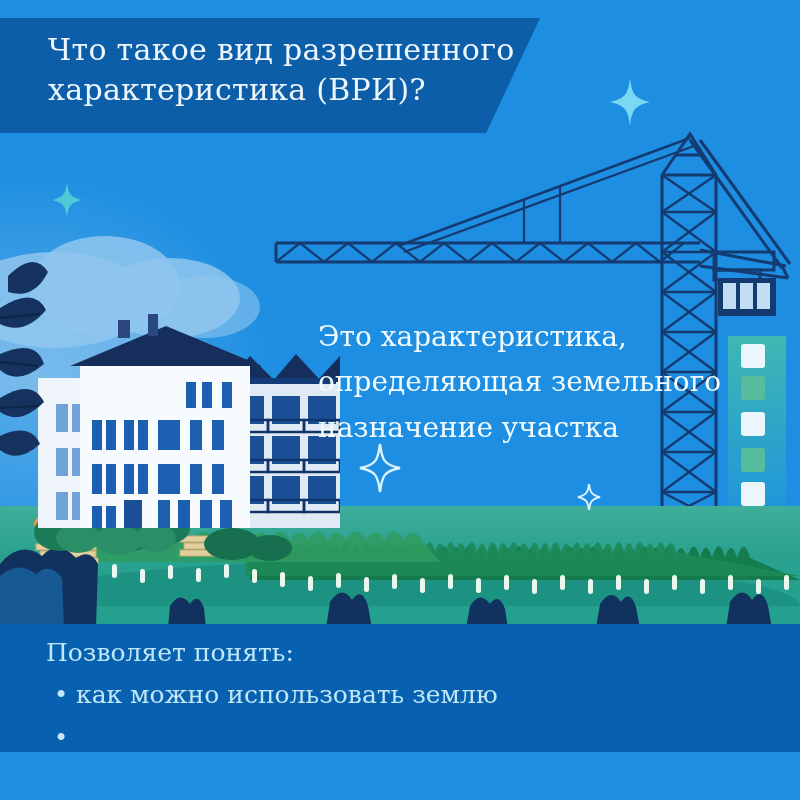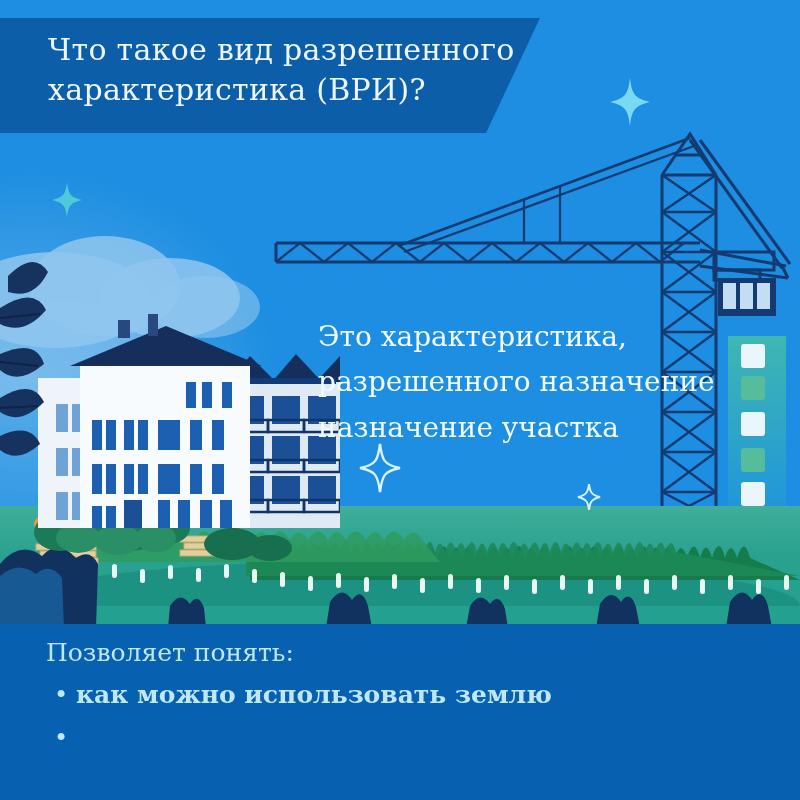--- a/index.html
+++ b/index.html
@@ -56,29 +56,29 @@
   .ground{position:absolute;left:0;top:506px;width:800px;height:122px;
           background:linear-gradient(180deg,#3fae9a 0%,#2aa18f 40%,#22a08f 100%);
           background-color:#2aa390;z-index:14;overflow:hidden;}
   .ground-shade{position:absolute;left:0;top:54px;width:800px;height:46px;
           background:rgba(18,128,115,.45);border-radius:50%/100% 100% 0 0;}
 
   
   .bldgs{position:absolute;left:0;top:300px;width:340px;height:230px;z-index:16;}
 
   
-  .bottom{position:absolute;left:0;top:624px;width:800px;height:176px;
+  .bottom{position:absolute;left:0;top:624px;width:800px;height:128px;
           background:#0760b0;z-index:20;}
   .b-title{position:absolute;left:46px;top:14px;color:#bfe7f7;font-size:25px;
            font-family:"DejaVu Serif", serif;white-space:nowrap;}
   .b-list{position:absolute;left:46px;top:52px;width:700px;}
   .b-item{display:flex;align-items:flex-start;margin-bottom:5px;}
   .b-dot{color:#bfe7f7;font-size:24px;line-height:38px;width:30px;flex:0 0 30px;text-align:center;}
   .b-txt{color:#bfe7f7;font-size:25px;line-height:38px;white-space:nowrap;
-         font-family:"DejaVu Serif", serif;font-weight:bold;}
+         font-family:"DejaVu Serif", serif;}
 </style>
 </head>
 <body>
 
 <div id="poster">
 
   <div class="sky"></div>
   <div class="sky-left-glow"></div>
   <div class="cloud c1"></div>
   <div class="cloud c2"></div>
@@ -395,21 +395,21 @@
   </svg>
 
   <div class="banner"></div>
   <div class="banner-text">
     <span class="ln">Что такое вид разрешенного</span>
     <span class="ln">характеристика (ВРИ)?</span>
   </div>
 
   <div class="lead">
     <span class="ln">Это характеристика,</span>
-    <span class="ln">разрешенного назначение</span>
+    <span class="ln">определяющая земельного</span>
     <span class="ln">назначение участка</span>
   </div>
 
   <div class="bottom">
     <div class="b-title">Позволяет понять:</div>
     <div class="b-list">
       <div class="b-item">
         <span class="b-dot">•</span>
         <span class="b-txt">как можно использовать землю</span>
       </div>

